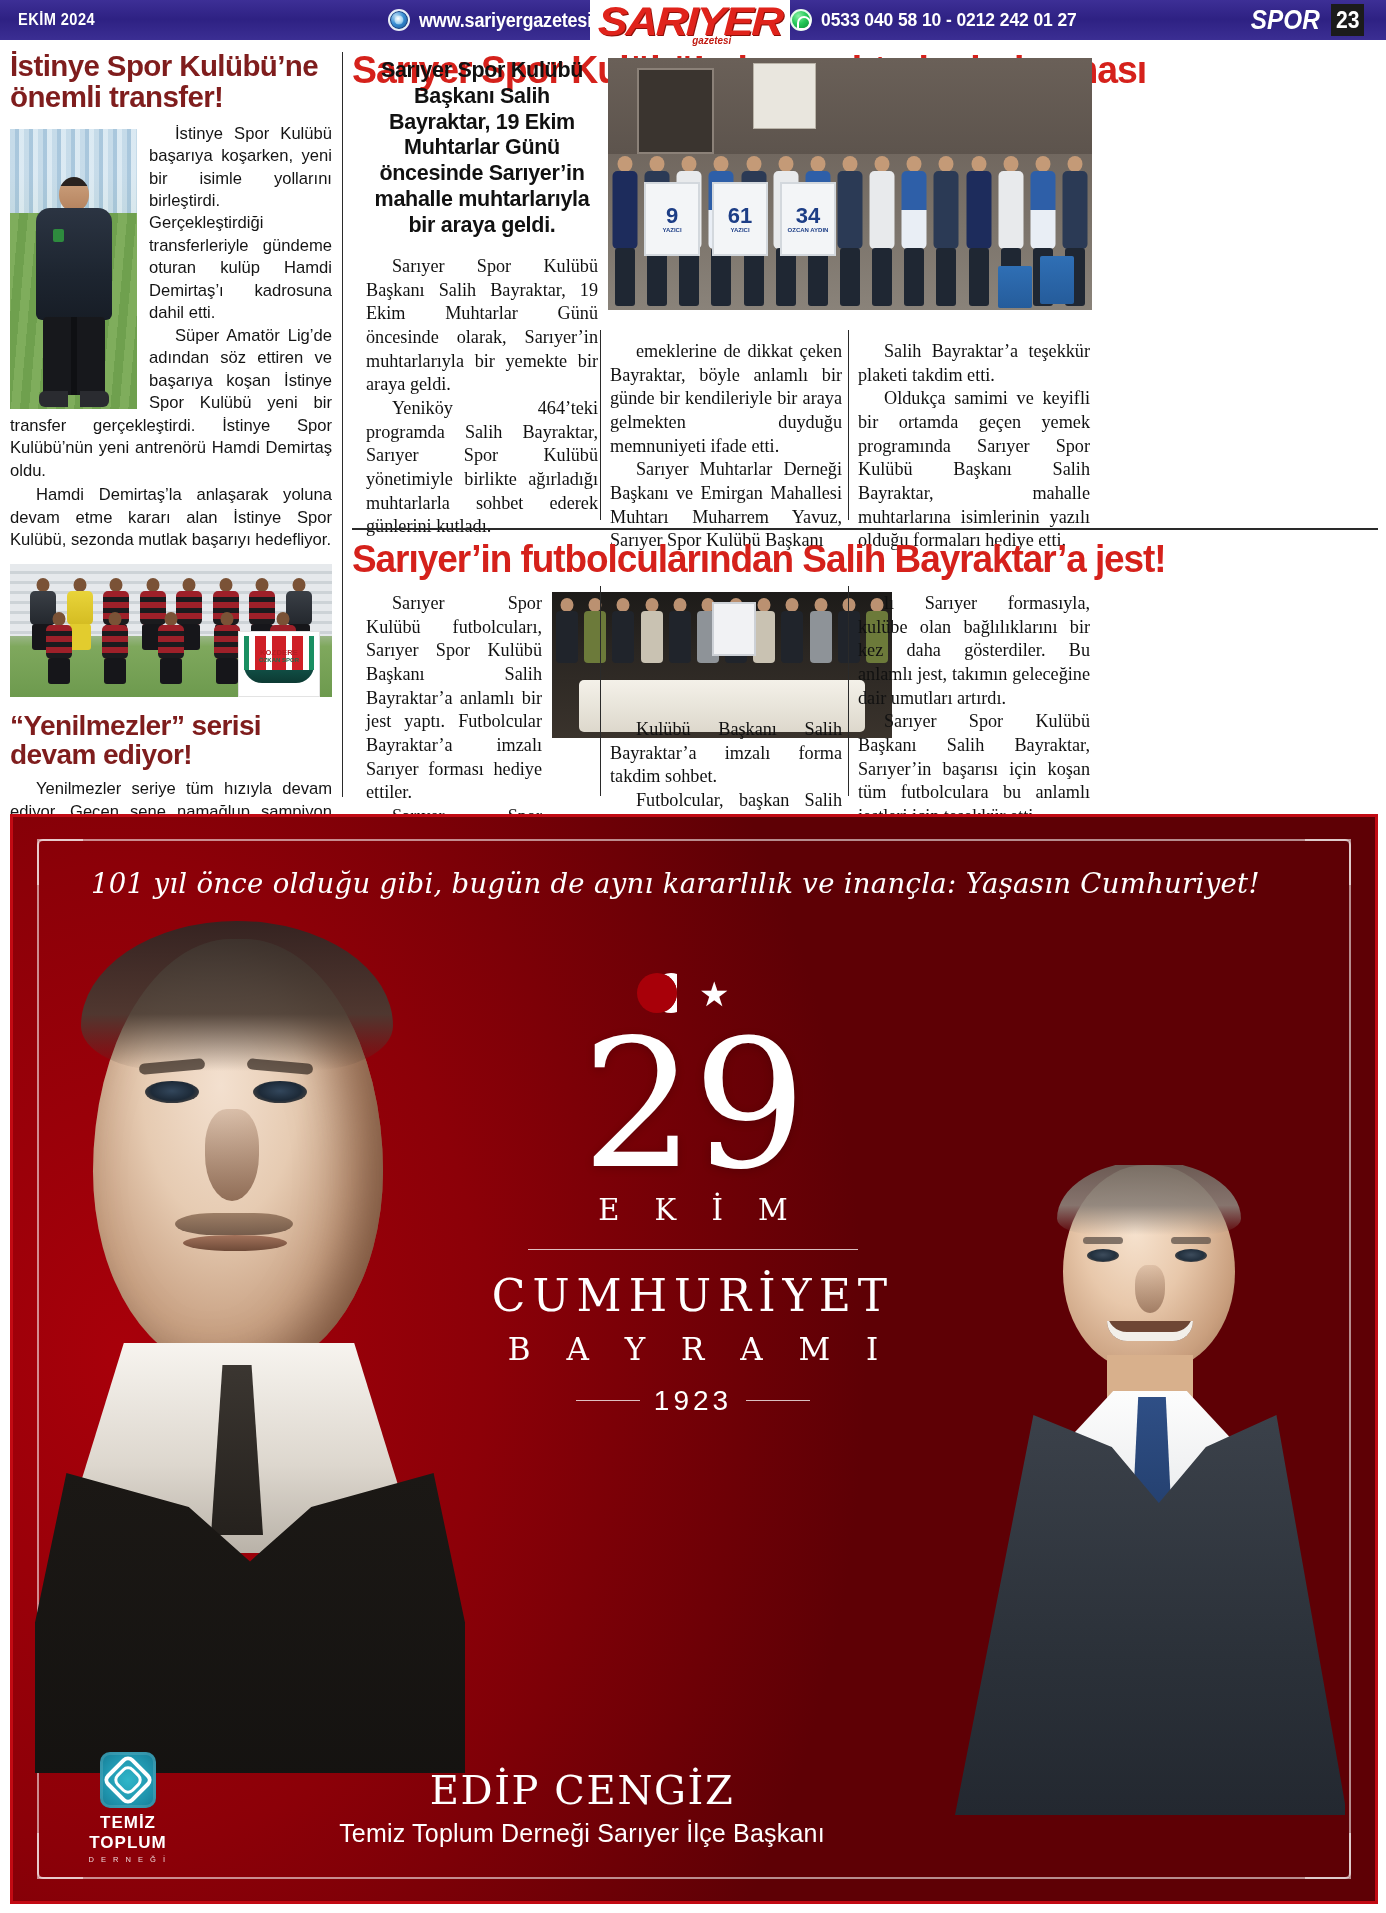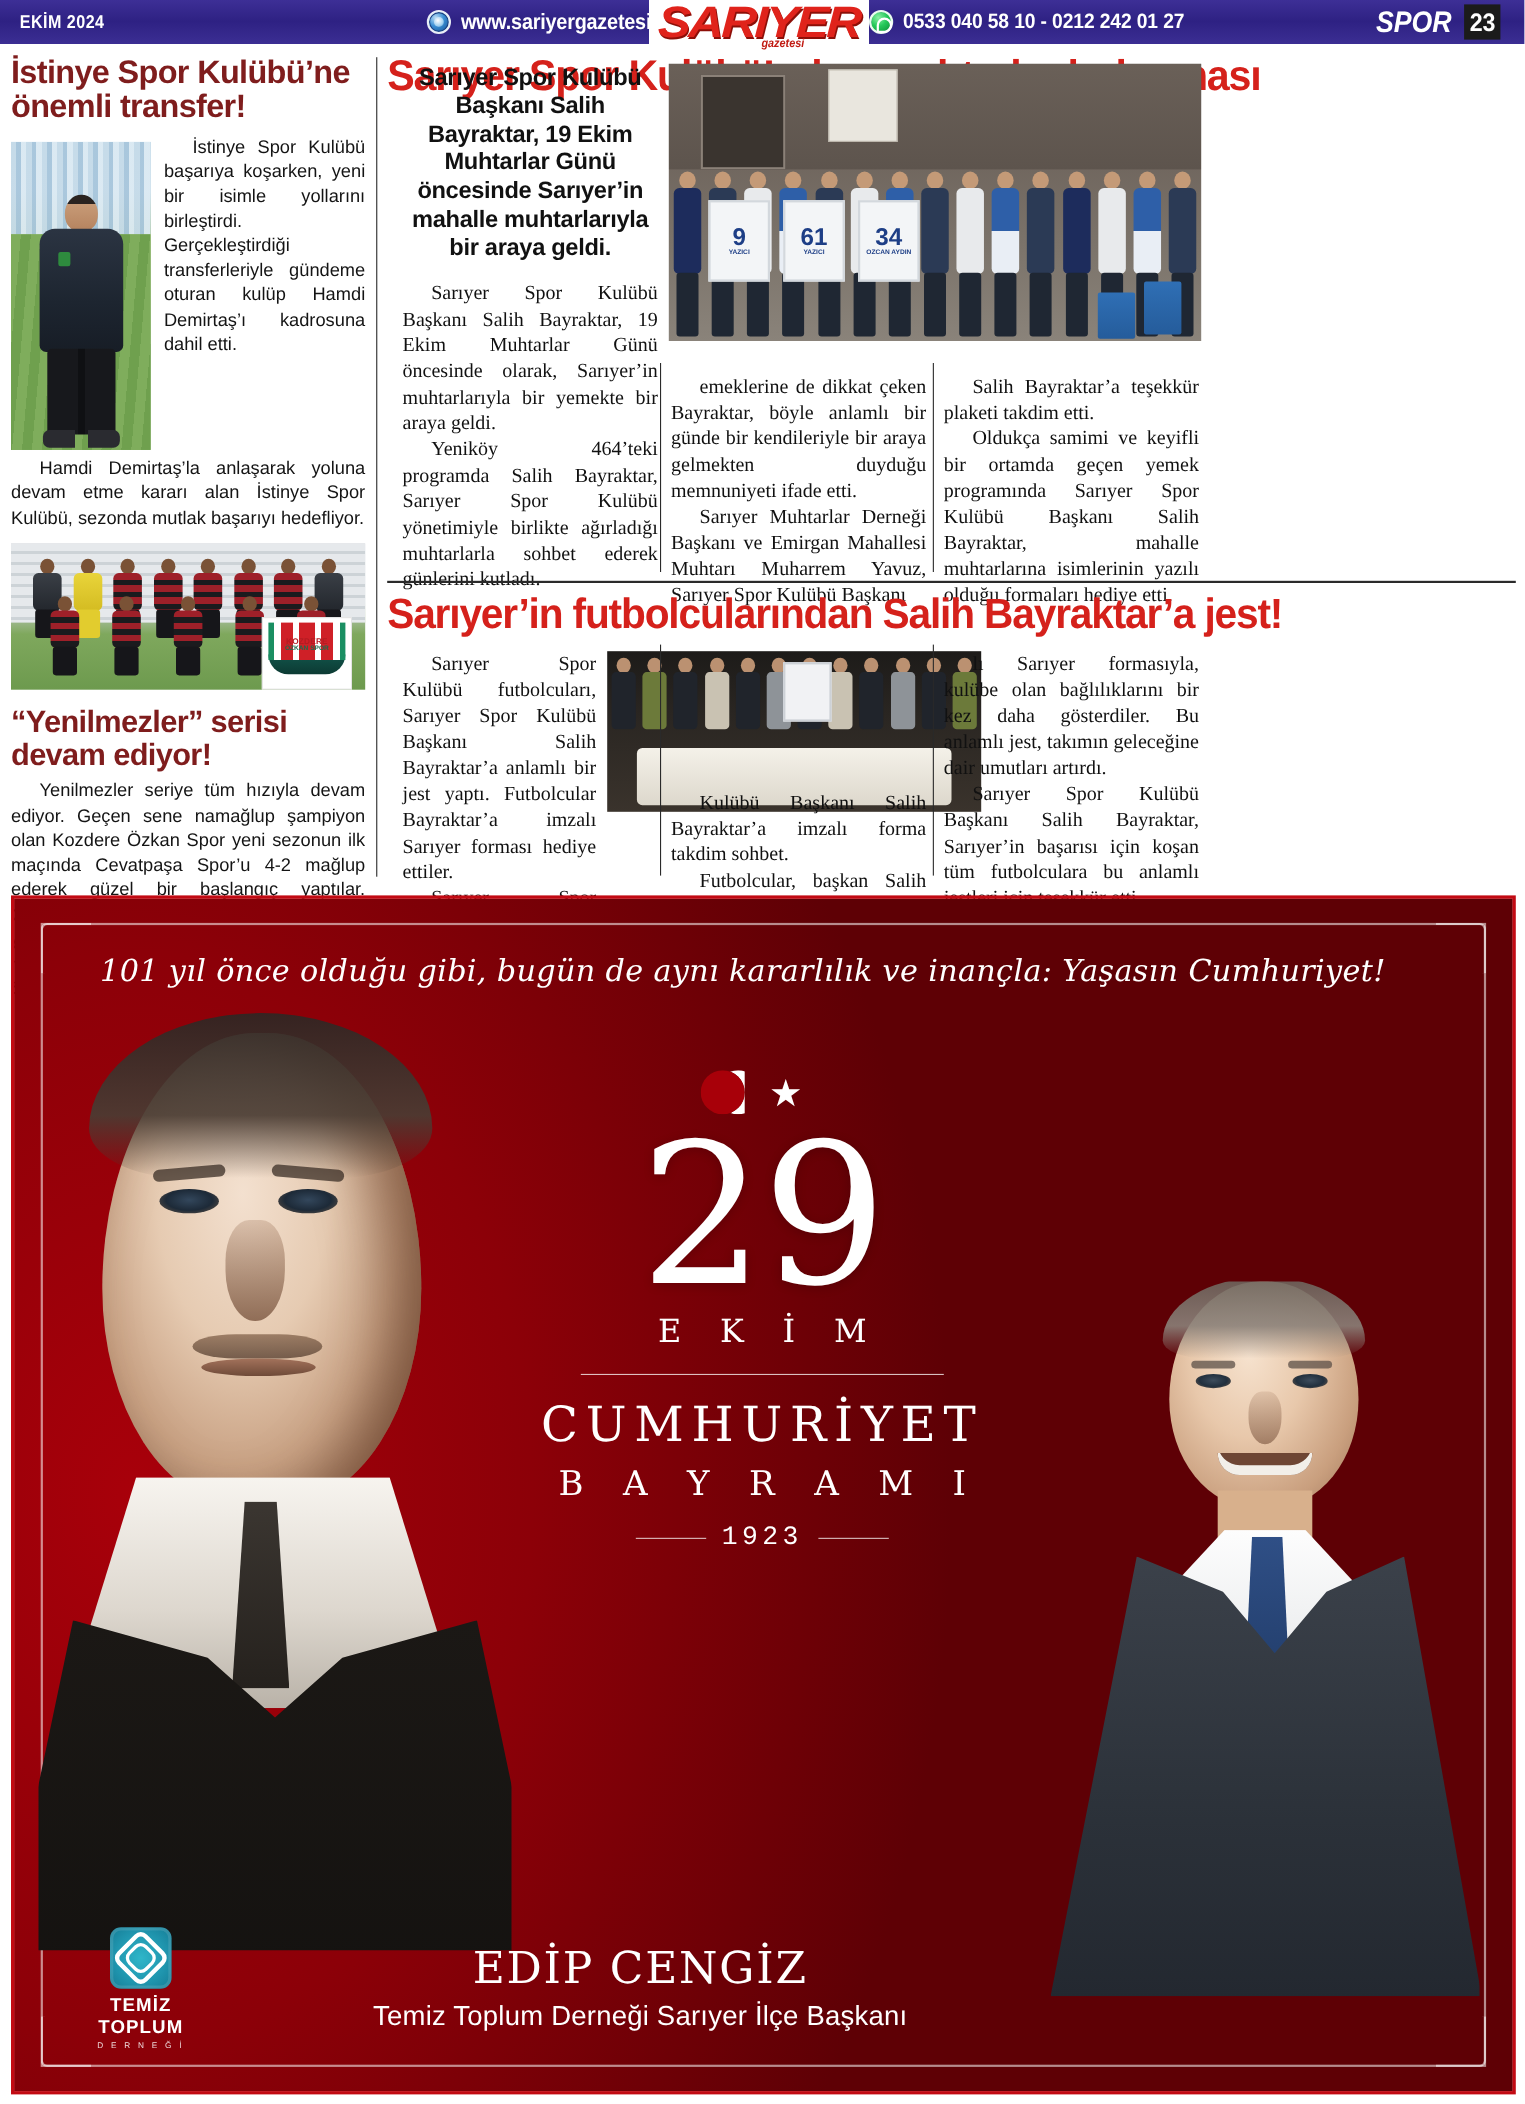--- a/index.html
+++ b/index.html
@@ -404,21 +404,21 @@
   .em-rule { width:330px; height:1px; background:rgba(255,255,255,.75); margin:22px auto 20px; }
   .em-cum {
     font-family:"DejaVu Serif", serif; font-size:44px; letter-spacing:7px; color:#fff;
   }
   .em-bay {
     font-family:"DejaVu Serif", serif; font-size:31px; letter-spacing:13px; color:#fff;
     margin-top:10px; padding-left:13px;
   }
   .em-1923wrap { display:flex; align-items:center; justify-content:center; gap:14px; margin-top:18px; }
   .em-1923wrap .ln { width:64px; height:1px; background:rgba(255,255,255,.75); }
-  .em-1923 { font-family:Liberation Mono, monospace; font-size:24px; letter-spacing:4px; color:#fff; }
+  .em-1923 { font-family:Liberation Sans, sans-serif; font-size:28px; letter-spacing:4px; color:#fff; }
 
   
   .rperson { position:absolute; right:30px; bottom:86px; width:400px; height:650px; overflow:hidden; }
   .rp-head {
     position:absolute; left:118px; top:0; width:172px; height:206px;
     border-radius: 48% 48% 46% 46% / 52% 52% 48% 48%;
     background: radial-gradient(ellipse at 42% 32%, #f6e2ce 0%, #e8c8ab 38%, #c99f7e 72%, #9d7458 100%);
   }
   .rp-hair {
     position:absolute; left:112px; top:-4px; width:184px; height:74px;
@@ -530,20 +530,21 @@
           <div class="p-head"></div>
           <div class="p-coat"></div>
           <div class="p-badge"></div>
           <div class="p-legs"></div>
           <div class="p-shoes"></div>
         </div>
       </div>
       <div class="body-sans">
 
       <p>İstinye Spor Kulübü başarıya koşarken, yeni bir isimle yollarını birleştirdi. Gerçekleştirdiği transferleriyle gündeme oturan kulüp Hamdi Demirtaş’ı kadrosuna dahil etti.</p>
+          <p>Süper Amatör Lig’de adından söz ettiren ve başarıya koşan İstinye Spor Kulübü yeni bir transfer gerçekleştirdi. İstinye Spor Kulübü’nün yeni antrenörü Hamdi Demirtaş oldu.</p>
         </div>
       <div class="body-sans" style="clear:both; padding-top:2px;">
         <p>Hamdi Demirtaş’la anlaşarak yoluna devam etme kararı alan İstinye Spor Kulübü, sezonda mutlak başarıyı hedefliyor.</p>
       </div>
     </div>
 
     <div class="c1-team-photo">
       <div class="stand"></div>
       <div class="row-back">
         <span class="pl coach">

